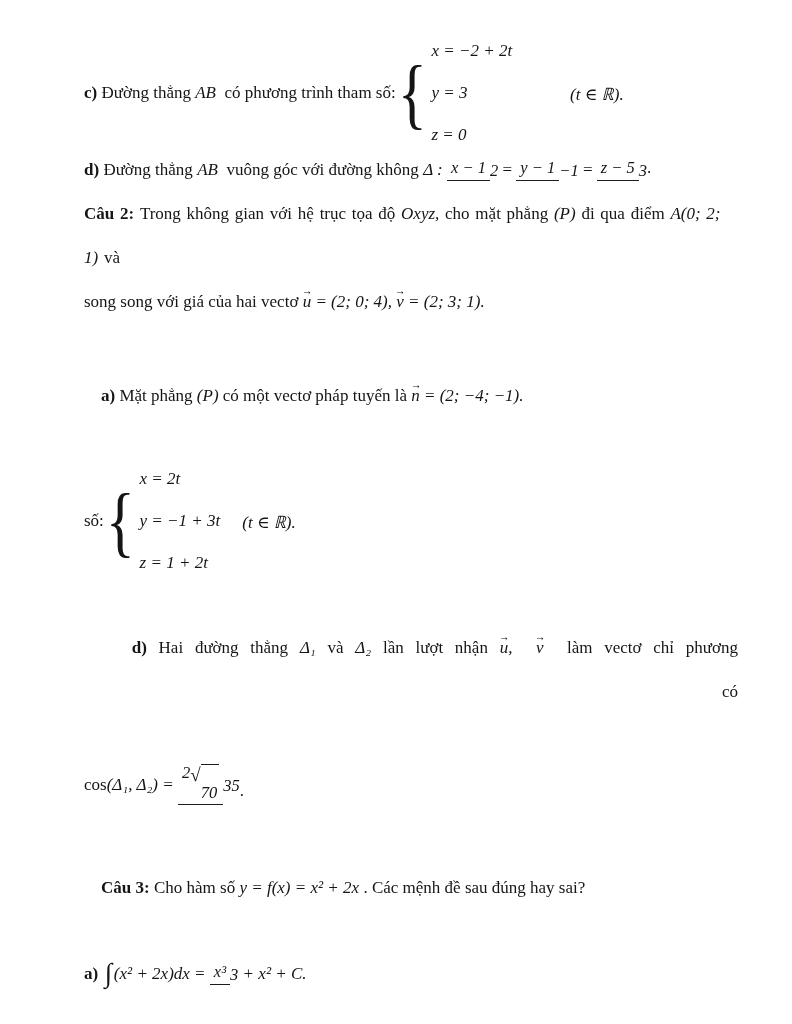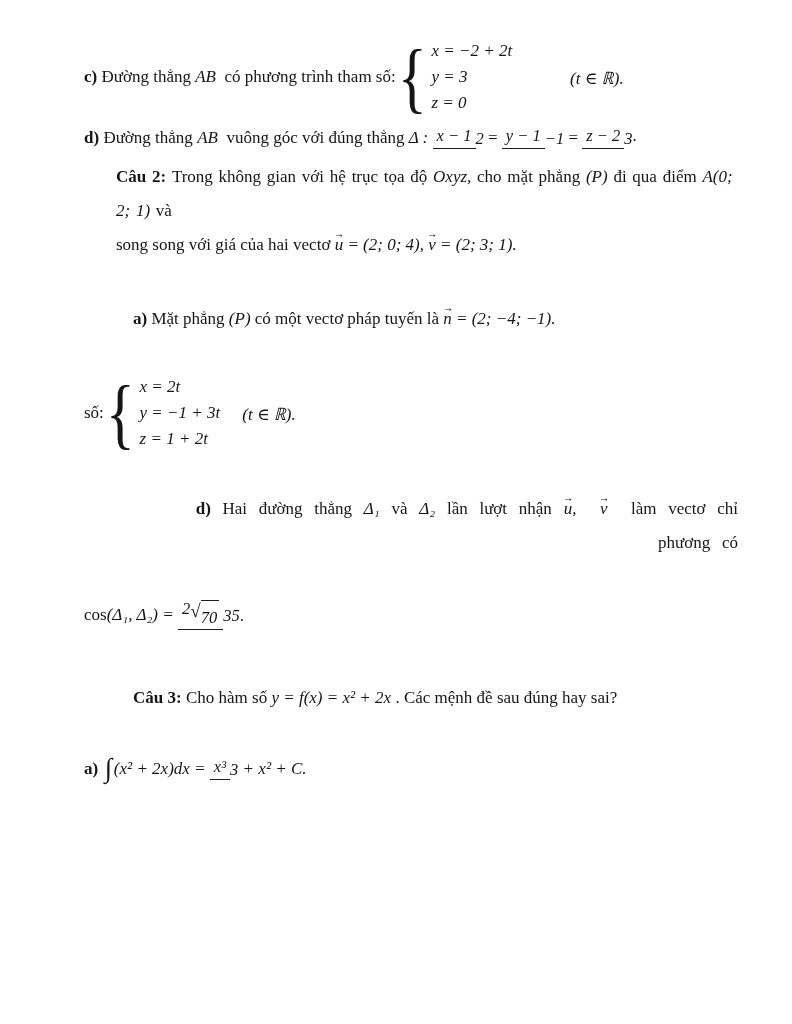--- a/index.html
+++ b/index.html
@@ -5,41 +5,41 @@
   html,body{margin:0;padding:0;background:#ffffff;}
   .page{
     width:792px;height:1024px;box-sizing:border-box;overflow:hidden;
     background:#ffffff;color:#151515;position:relative;
     font-family:"Liberation Serif","DejaVu Serif",serif;
     font-size:17px;
     padding:40px 54px 0 84px;
   }
   .row{display:flex;align-items:center;}
   .row span{white-space:pre;}
-  .tline{display:block;line-height:34px;white-space:pre-wrap;margin-left:32px;}
+  .tline{display:block;line-height:44px;white-space:pre-wrap;}
   .lb{font-weight:bold;}
   .mi{font-style:italic;}
   .ws1{word-spacing:1.5px;}
   .ws3{word-spacing:7.5px;}
   
   .fr{display:inline-flex;align-items:center;font-style:italic;line-height:1.12;font-size:16.5px;}
   .fr .nu{padding:0 4px 2px;border-bottom:1.3px solid #1c1c1c;display:inline-flex;align-items:flex-start;white-space:pre;}
   .fr .de{padding-top:2px;}
   
   .cases{display:inline-flex;align-items:center;}
   .brace{font-size:76px;line-height:74px;font-weight:400;transform:scale(.8,1.02);margin:0 1px 0 -6px;font-style:normal;}
-  .cs-rows{display:inline-flex;flex-direction:column;gap:4px;font-style:italic;text-align:left;line-height:22px;}
+  .cs-rows{display:inline-flex;flex-direction:column;gap:20px;font-style:italic;text-align:left;line-height:22px;}
   
   .int{font-size:27px;line-height:1;font-style:normal;vertical-align:middle;padding:0 2px;}
   
   .vec{position:relative;display:inline-block;font-style:italic;}
   .vec .ar{position:absolute;top:-.62em;left:55%;transform:translateX(-50%) scale(.62,.8);font-style:normal;}
   
   .radical{font-style:normal;font-size:19px;line-height:1;padding-top:1px;}
-  .rand{border-top:1.3px solid #1c1c1c;padding:8px 2px 0 0;}
+  .rand{border-top:1.3px solid #1c1c1c;padding:19px 2px 0 0;}
   .dotend{align-self:flex-end;padding-bottom:4px;}
   .gapL{margin-left:58px;}
   .gapM{margin-left:22px;}
   .mt6{margin-top:6px;} .mt8{margin-top:8px;text-align:right;} .mt12{margin-top:12px;}
   .mb6{margin-bottom:17px;} .mb10{margin-bottom:10px;}
 </style>
 </head>
 <body>
 
 <div class="page">
@@ -57,27 +57,27 @@
         <span>z = 0</span>
       </span>
     </span>
     <span class="mi gapL">(t ∈ ℝ).</span>
   </div>
 
   <div class="row mt12 mb10">
     <span class="lb">d) </span>
       <span>Đường thẳng </span>
       <span class="mi">AB</span>
-      <span>  vuông góc với đúng thẳng </span>
+      <span>  vuông góc với đường không </span>
       <span class="mi">Δ : </span>
     <span class="fr"><span class="nu">x − 1</span><span class="de">2</span></span>
     <span> = </span>
     <span class="fr"><span class="nu">y − 1</span><span class="de">−1</span></span>
     <span> = </span>
-    <span class="fr"><span class="nu">z − 2</span><span class="de">3</span></span>
+    <span class="fr"><span class="nu">z − 5</span><span class="de">3</span></span>
     <span class="dotend">.</span>
   </div>
 
   <div>
     <span class="tline ws1"><span class="lb">Câu 2: </span><span>Trong không gian với hệ trục tọa độ </span><span class="mi">Oxyz,</span><span> cho mặt phẳng </span><span class="mi">(P)</span><span> đi qua điểm </span><span class="mi">A(0; 2; 1)</span><span> và</span></span>
     <span class="tline"><span>song song với giá của hai vectơ </span><span class="vec"><span class="ar">→</span><span>u</span></span><span class="mi"> = (2; 0; 4), </span><span class="vec"><span class="ar">→</span><span>v</span></span><span class="mi"> = (2; 3; 1).</span></span>
   </div>
 
   <div class="tline mt6">
     <span class="lb">a) </span><span>Mặt phẳng </span><span class="mi">(P)</span><span> có một vectơ pháp tuyến là </span><span class="vec"><span class="ar">→</span><span>n</span></span><span class="mi"> = (2; −4; −1).</span>

